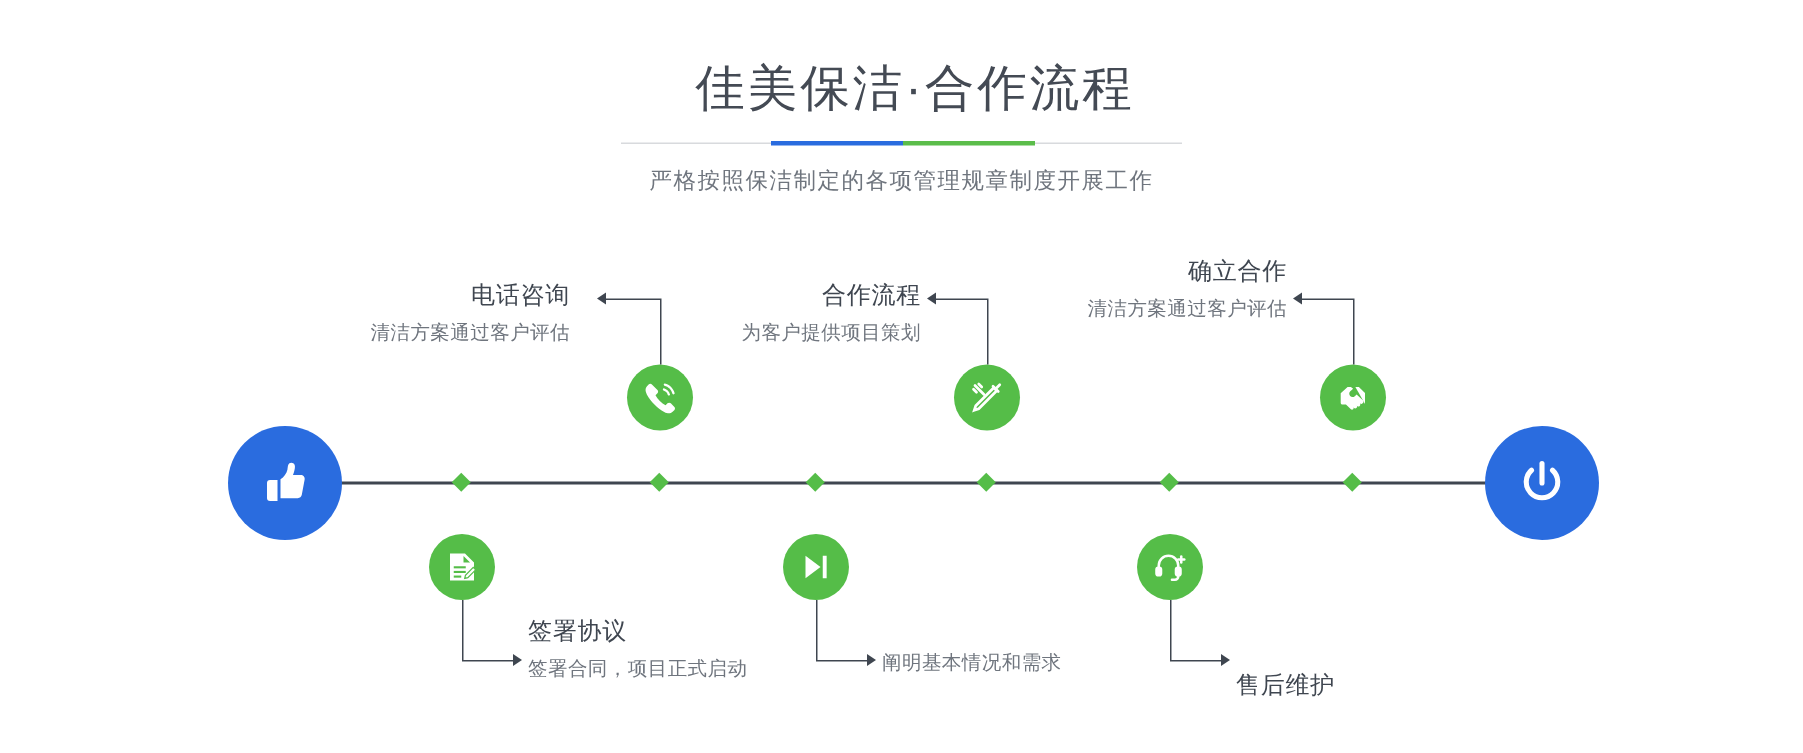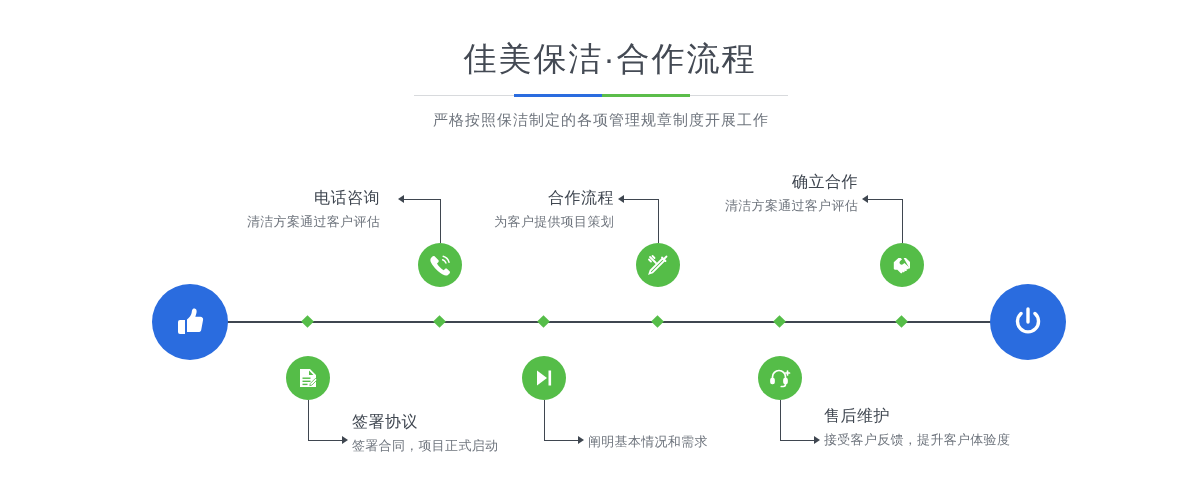--- a/index.html
+++ b/index.html
@@ -298,18 +298,17 @@
         <rect x="16" y="12.5" width="3" height="5" rx="1.2" fill="#ffffff"></rect>
         <path d="M17.5 17.5v.8c0 1.2-1 2.2-2.2 2.2h-2"></path>
         <line x1="19.5" y1="5" x2="19.5" y2="9"></line>
         <line x1="17.5" y1="7" x2="21.5" y2="7"></line>
       </svg>
     </span>
   </div>
   <div class="lead v" style="left:780px; top:400px; height:40px;"></div>
   <div class="lead h" style="left:780px; top:440px; width:34px;"></div>
   <div class="arrow right-tip" style="left:814px; top:436px;"></div>
-  <div class="caption left-align" style="left:824px; top:406px; width:300px;">
+  <div class="caption left-align" style="left:824px; top:448px; width:300px;">
     <div class="c-title">售后维护</div>
-    <div class="c-desc">接受客户反馈，提升客户体验度</div>
   </div>
 
 </div>
 
 </body></html>

